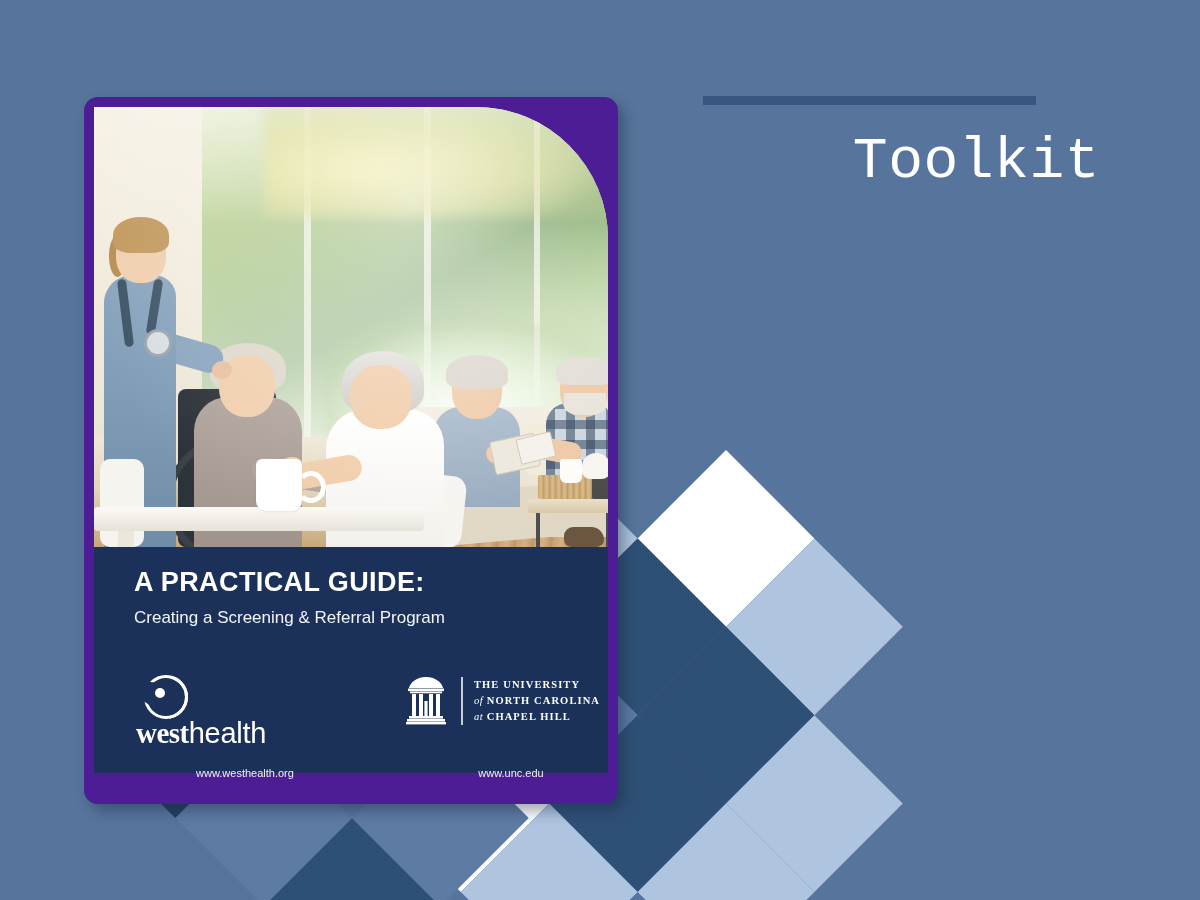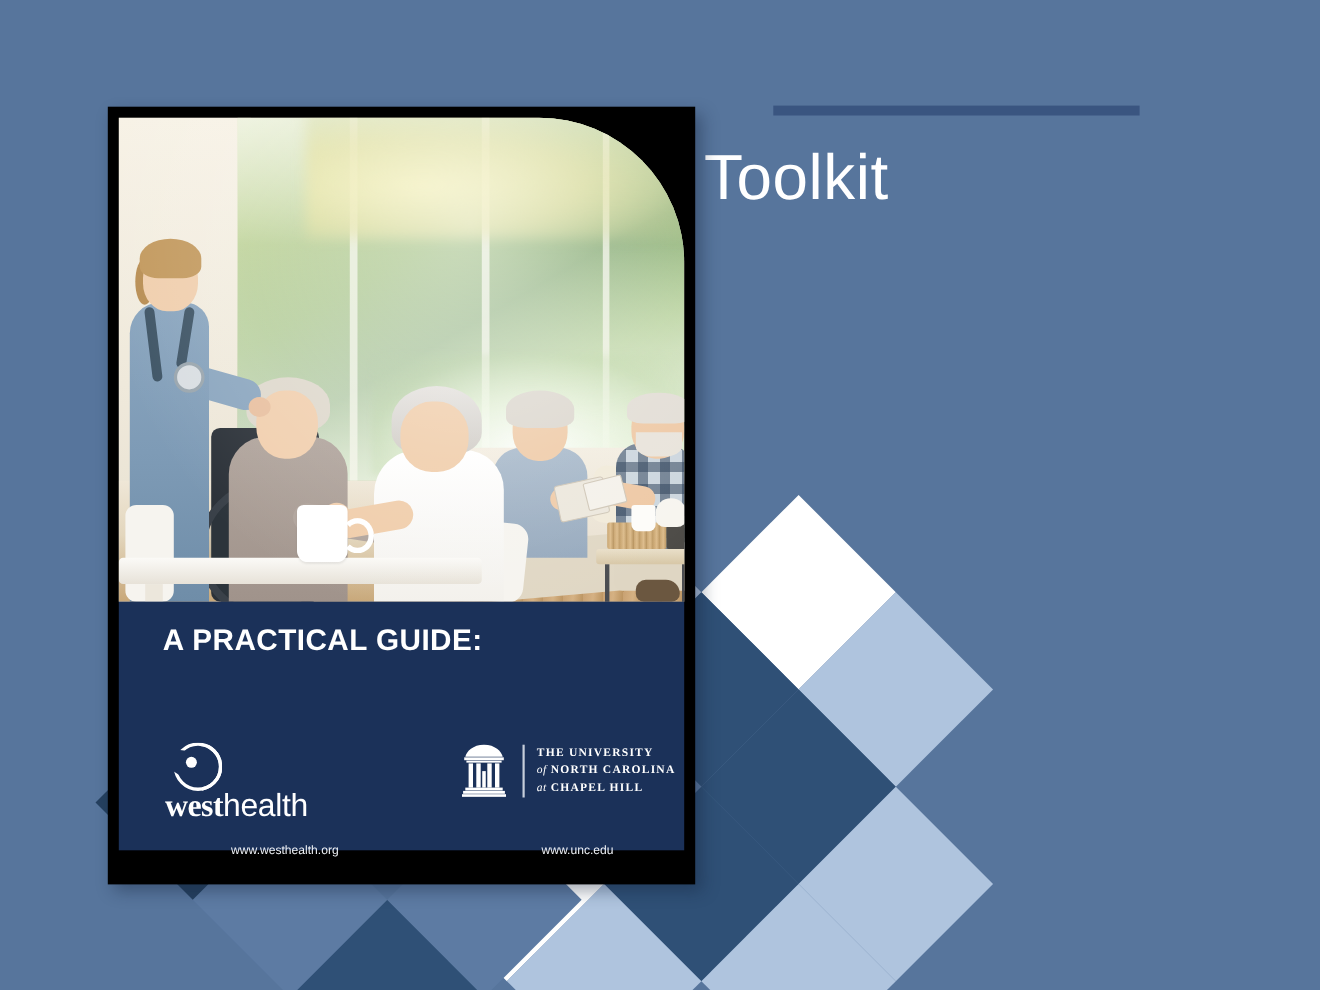--- a/index.html
+++ b/index.html
@@ -47,40 +47,41 @@
     top: 96px;
     width: 333px;
     height: 9px;
     background: #3a5580;
   }
   #toolkit-title {
     position: absolute;
     left: 0px;
     top: 132px;
     width: 460px;
-    text-align: left;
+    text-align: right;
     color: #ffffff;
     font-size: 58px;
     font-weight: 300;
     letter-spacing: 0.5px;
     line-height: 1.05;
-    font-family: Liberation Sans, sans-serif;
+    font-family: Liberation Mono, monospace;
     white-space: nowrap;
   }
 
   
   #doc-card {
     position: absolute;
-    left: 98px;
+    left: 84px;
     top: 97px;
     width: 534px;
     height: 707px;
-    background: #000000;
+    background: #4c1d95;
     box-shadow: 6px 7px 14px rgba(20, 35, 60, 0.40);
     overflow: hidden;
+    border-radius: 14px;
   }
   #doc-inner {
     position: absolute;
     left: 10px;
     top: 10px;
     width: 514px;
     height: 687px;
   }
 
   
@@ -609,20 +610,21 @@
         <div class="ph" id="table-leg"></div>
         <div class="ph" id="mug"></div>
         <div class="ph" id="mug-handle"></div>
 
         <div class="ph" id="ph-light"></div>
       </div>
 
       <div id="title-block">
         <div id="doc-title">A PRACTICAL GUIDE:</div>
         <div id="doc-subtitle">
+          <div>Creating a Screening &amp; Referral Program</div>
         </div>
 
         <div id="wh-logo">
           <div id="wh-mark">
             <div id="wh-ring"></div>
             <div id="wh-ring2"></div>
             <div id="wh-dot"></div>
           </div>
           <div id="wh-word">
             <span id="wh-west">west</span><span id="wh-health">health</span>

